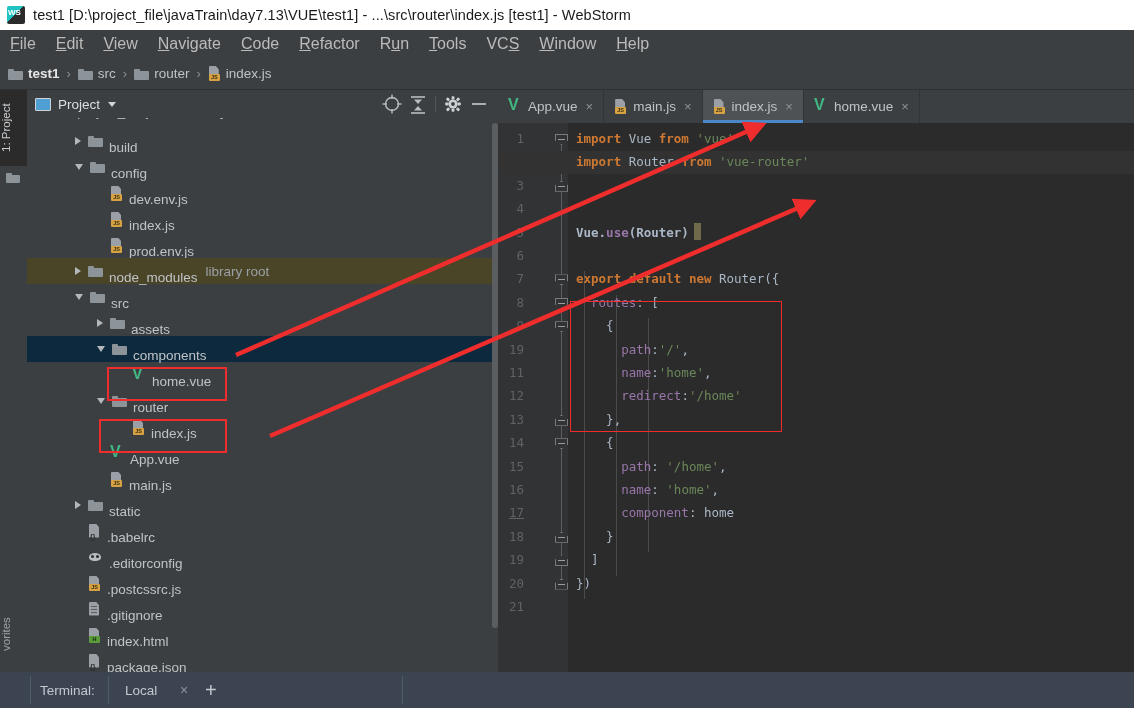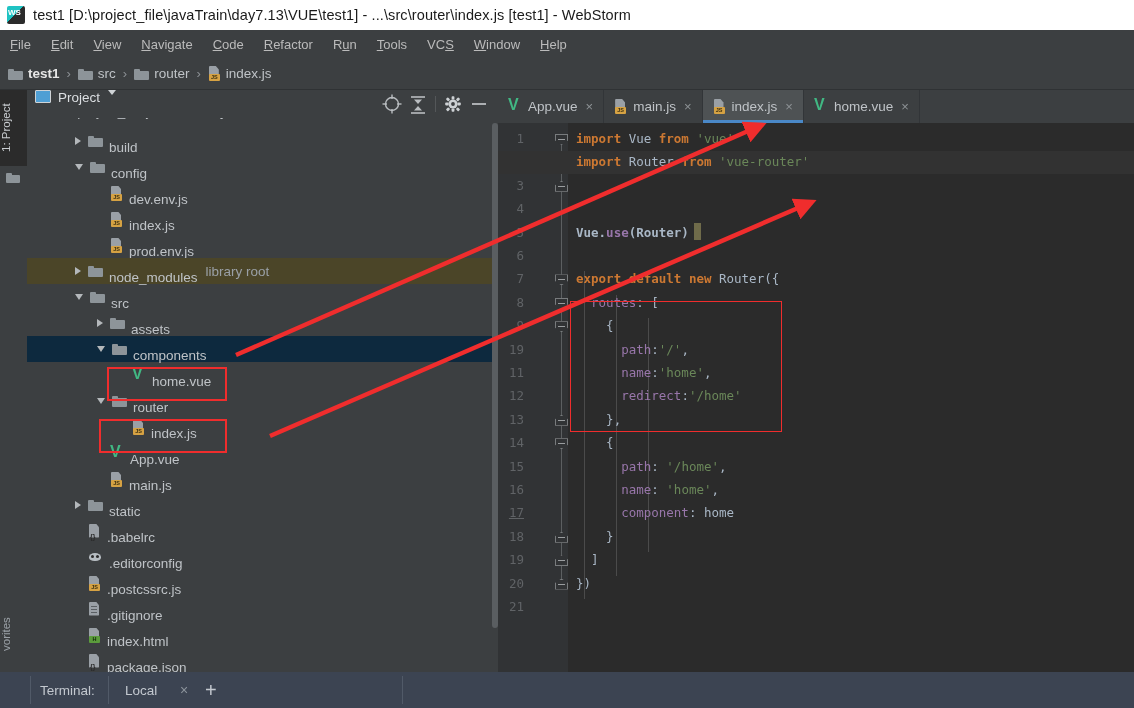--- a/index.html
+++ b/index.html
@@ -40,21 +40,21 @@
   }
 
   
   .menubar {
     position: absolute; left: 0; top: 30px; width: 1134px; height: 28px;
     background: #3c3f41;
     display: flex; align-items: center;
     border-bottom: 1px solid #2f3234;
   }
   .menuitem {
-    color: #bbbbbb; font-size: 13px;
+    color: #bbbbbb; font-size: 16px;
     padding: 2px 10px; white-space: nowrap; cursor: default;
   }
   .menuitem .mn { text-decoration: underline; }
 
   
   .breadcrumb {
     position: absolute; left: 0; top: 58px; width: 1134px; height: 32px;
     background: #3c3f41;
     display: flex; align-items: center; padding-left: 8px;
     box-sizing: border-box;
@@ -171,21 +171,21 @@
     content:""; position:absolute; left:0; top:3px; width:14px; height:8px;
     background:#8d9499; border-radius:1px;
   }
 
   
   .projpanel {
     position: absolute; left: 27px; top: 90px; width: 471px; height: 582px;
     background: #3c3f41;
   }
   .proj-header {
-    position: relative; height: 28px; display: flex; 
+    position: relative; height: 28px; display: flex; align-items: center;
     padding-left: 8px; box-sizing: border-box;
   }
   .proj-header .pico {
     width: 16px; height: 13px; background: #4f9fd4;
     border: 1px solid #cfd3d6; box-sizing: border-box; border-radius: 1px;
     flex: 0 0 auto;
   }
   .proj-header .ptitle { color: #dcdfe2; font-size: 13.5px; margin-left: 7px; }
   .proj-header .caret {
     width: 0; height: 0; margin-left: 8px;

